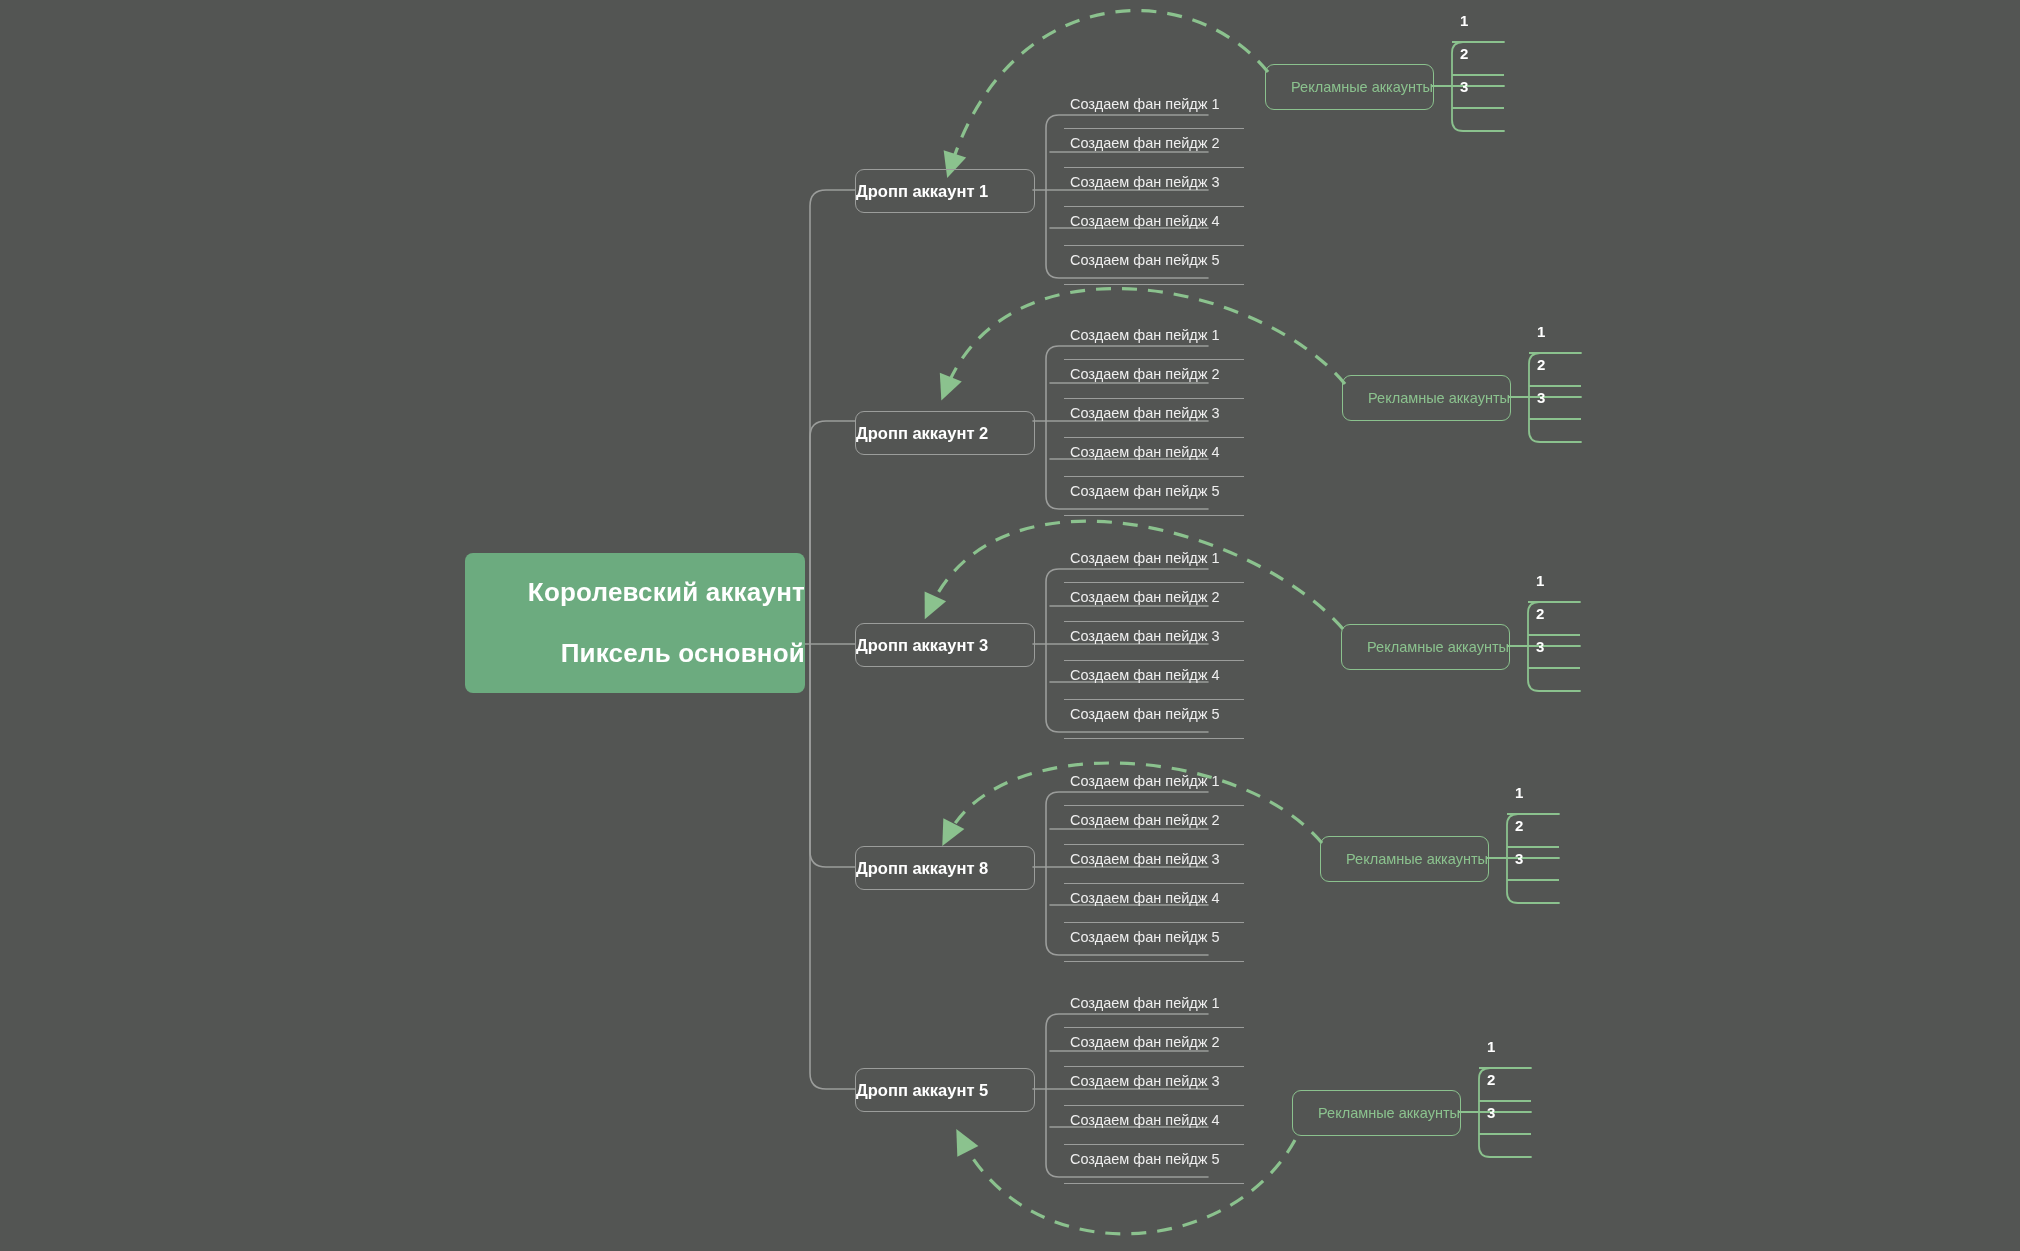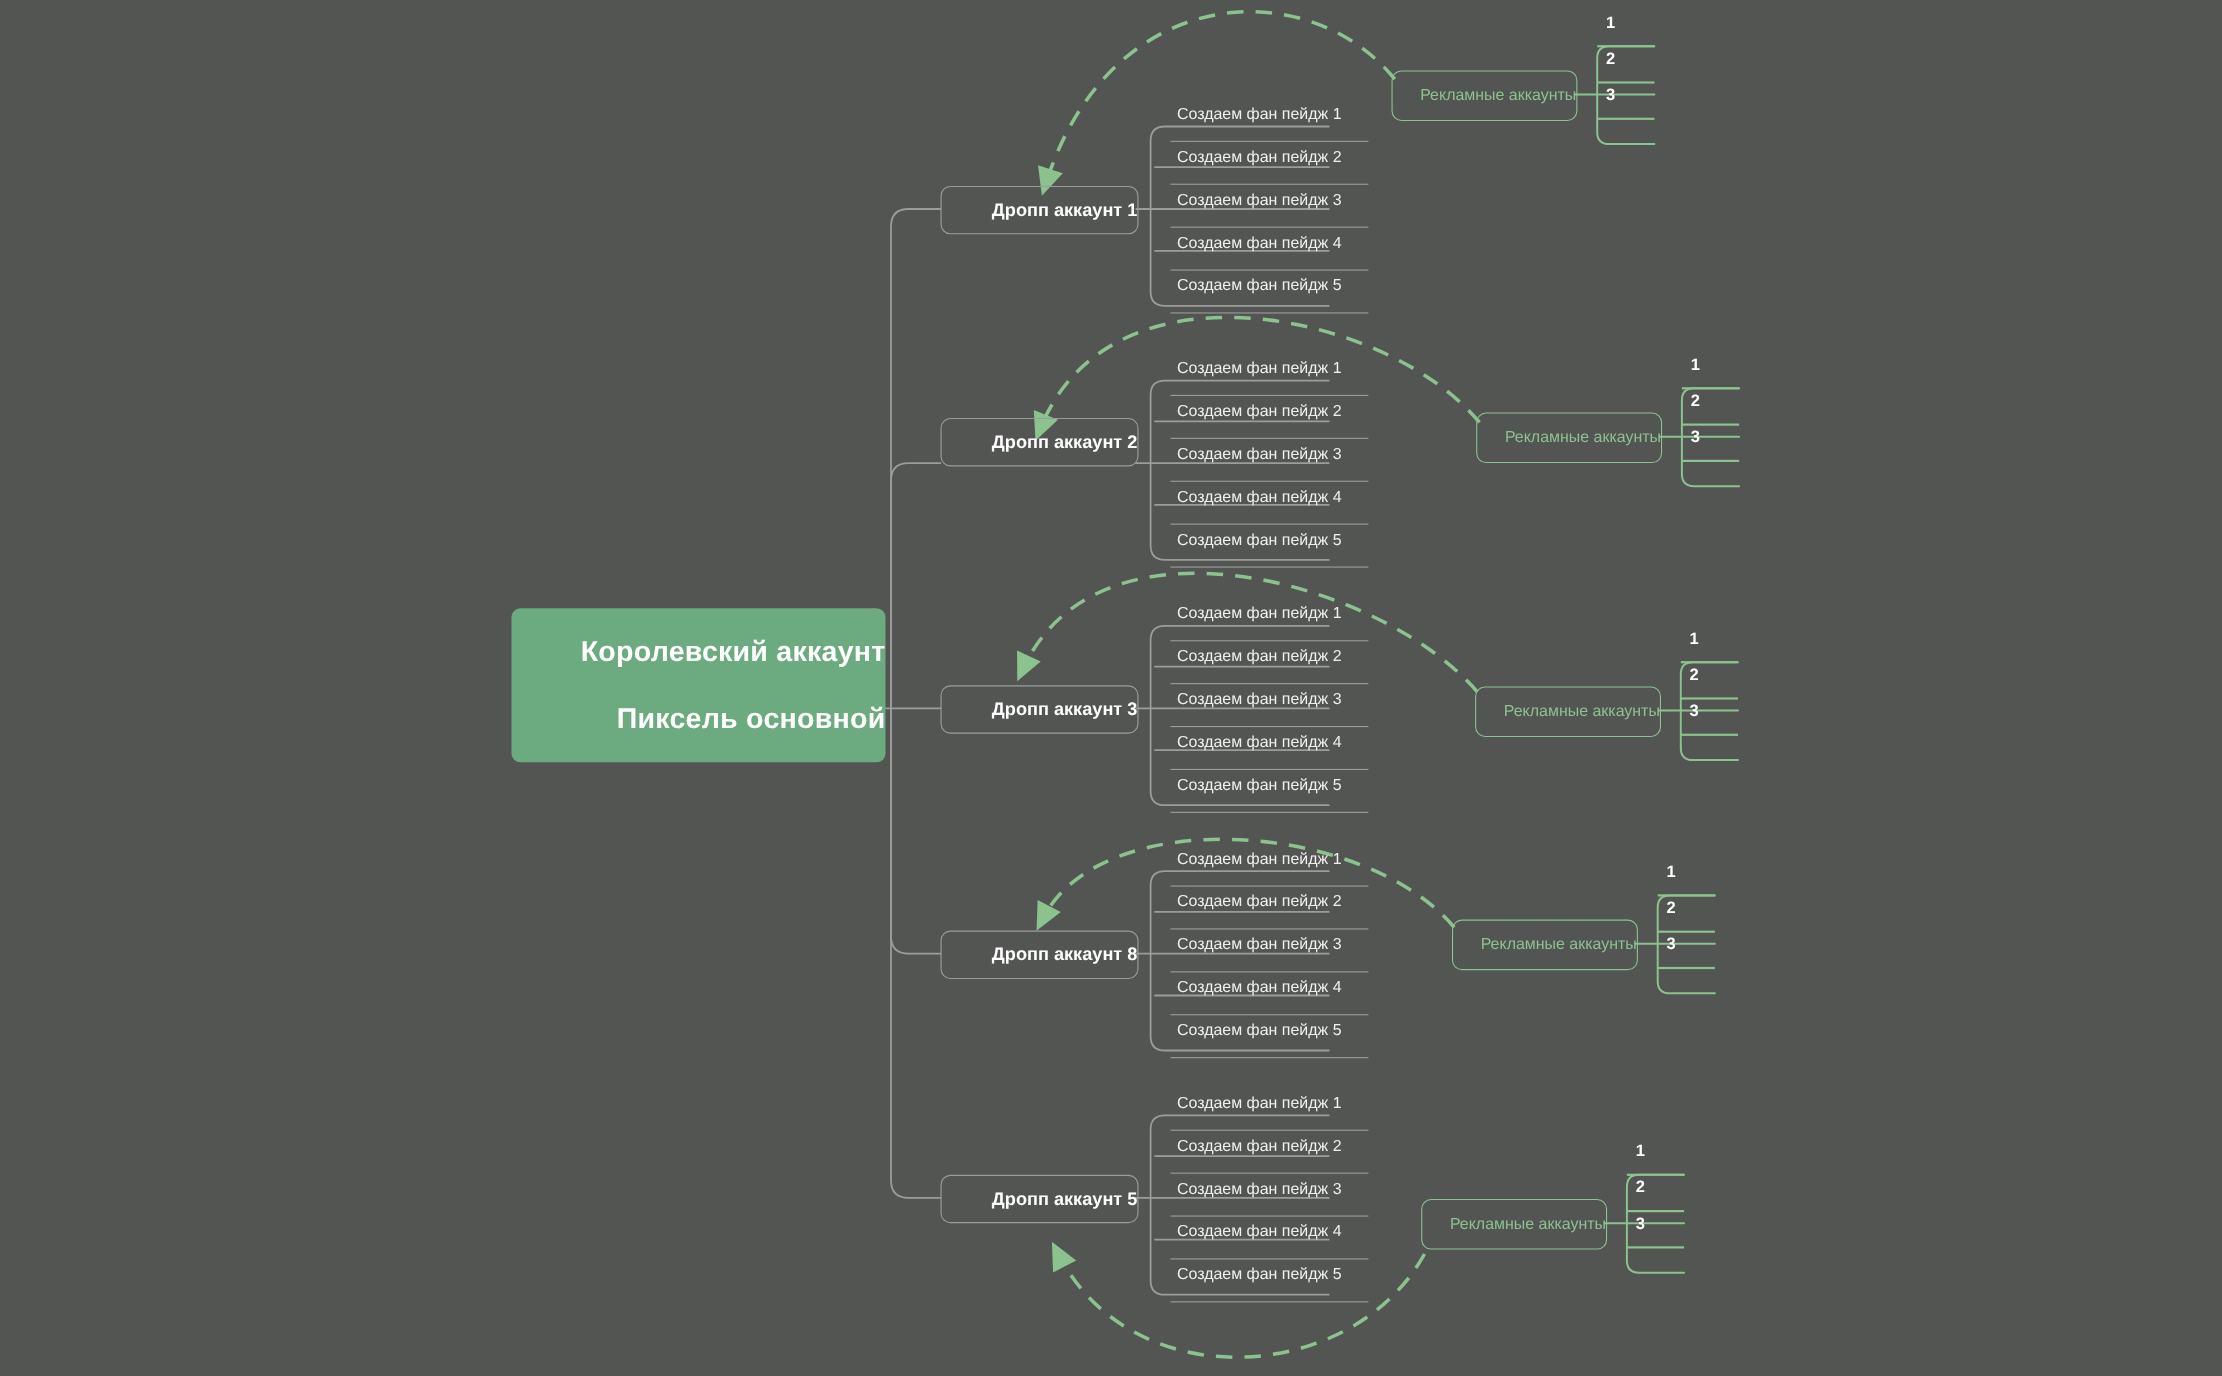--- a/index.html
+++ b/index.html
@@ -49,21 +49,21 @@
 
   
   .drop-node {
     position: absolute;
     width: 178px;
     height: 42px;
     border: 1px solid #9b9d9b;
     border-radius: 9px;
     display: flex;
     align-items: center;
-    justify-content: flex-end;
+    justify-content: flex-start;
     z-index: 5;
     background: transparent;
   }
   .drop-node span {
     color: #ffffff;
     font-size: 16.5px;
     font-weight: bold;
     white-space: nowrap;
   }
 
@@ -282,21 +282,21 @@
     <div class="num-item">
       <span class="num-label">2</span>
       <span class="num-rule"></span>
     </div>
     <div class="num-item">
       <span class="num-label">3</span>
       <span class="num-rule"></span>
     </div>
   </div>
 
-  <div class="drop-node" style="left:855px; top:380px;">
+  <div class="drop-node" style="left:855px; top:411px;">
     <span>Дропп аккаунт 2</span>
   </div>
   <div class="fan-group" style="left:1064px; top:321px;">
     <div class="fan-item">
       <span class="fan-label">Создаем фан пейдж 1</span>
       <span class="fan-rule"></span>
     </div>
     <div class="fan-item">
       <span class="fan-label">Создаем фан пейдж 2</span>
       <span class="fan-rule"></span>

